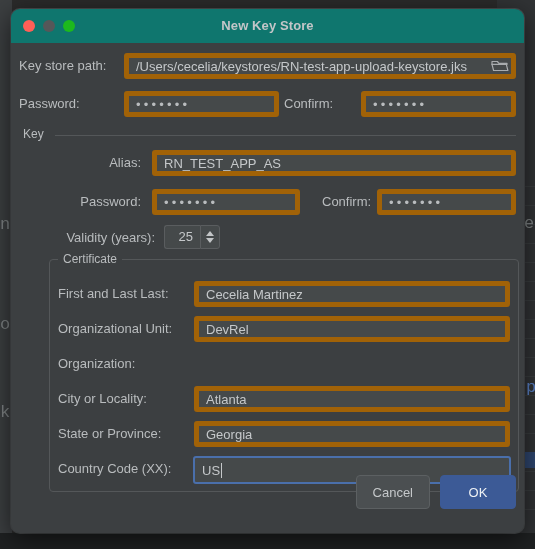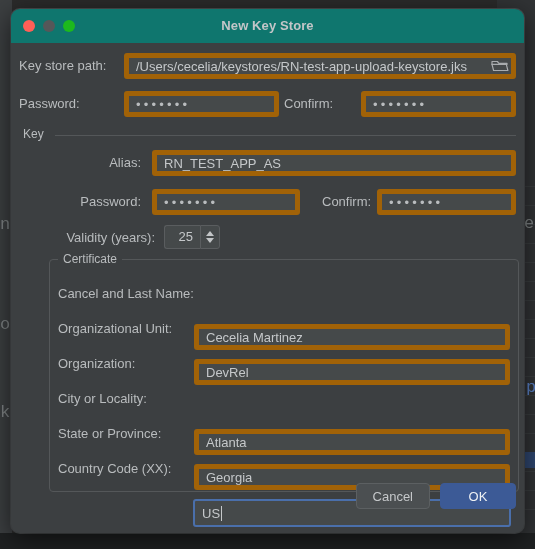--- a/index.html
+++ b/index.html
@@ -274,21 +274,20 @@
     height: 26px;
   }
   .cert-row .lbl {
     position: absolute;
     left: 8px; top: 5px;
   }
   .cert-row .field {
     position: absolute;
     left: 144px;
     width: 316px;
-    margin-top: 43px;
   }
   #cert-row-0 { top: 21px; }
   #cert-row-1 { top: 56px; }
   #cert-row-2 { top: 91px; text-decoration: underline; }
   #cert-row-3 { top: 126px; }
   #cert-row-4 { top: 161px; }
   #cert-row-5 { top: 196px; }
   #cert-row-5 .field { left: 143px; width: 318px; height: 28px; }
 
   
@@ -297,21 +296,21 @@
     right: 8px;
     bottom: 24px;
     display: flex;
     gap: 10px;
     align-items: center;
   }
   .btn {
     box-sizing: border-box;
     height: 26px;
     min-width: 72px;
-    padding: 8px 16px;
+    padding: 16px 16px;
     border-radius: 4px;
     font-size: 13px;
     display: flex;
     align-items: center;
     justify-content: center;
     cursor: default;
     user-select: none;
   }
   #cancel-button {
     background: #4b4f51;
@@ -421,21 +420,21 @@
         <span class="arrow-up"></span>
         <span class="arrow-down"></span>
       </div>
     </div>
   </div>
 
   <div id="certificate-group">
     <div class="group-title">Certificate</div>
     <div id="cert-rows">
         <div class="cert-row" id="cert-row-0">
-          <div class="lbl">Cancel and Last Name:</div>
+          <div class="lbl">First and Last Last:</div>
           <div class="field">
             <span>Cecelia Martinez</span>
           </div>
         </div>
         <div class="cert-row" id="cert-row-1">
           <div class="lbl">Organizational Unit:</div>
           <div class="field">
             <span>DevRel</span>
           </div>
         </div>

